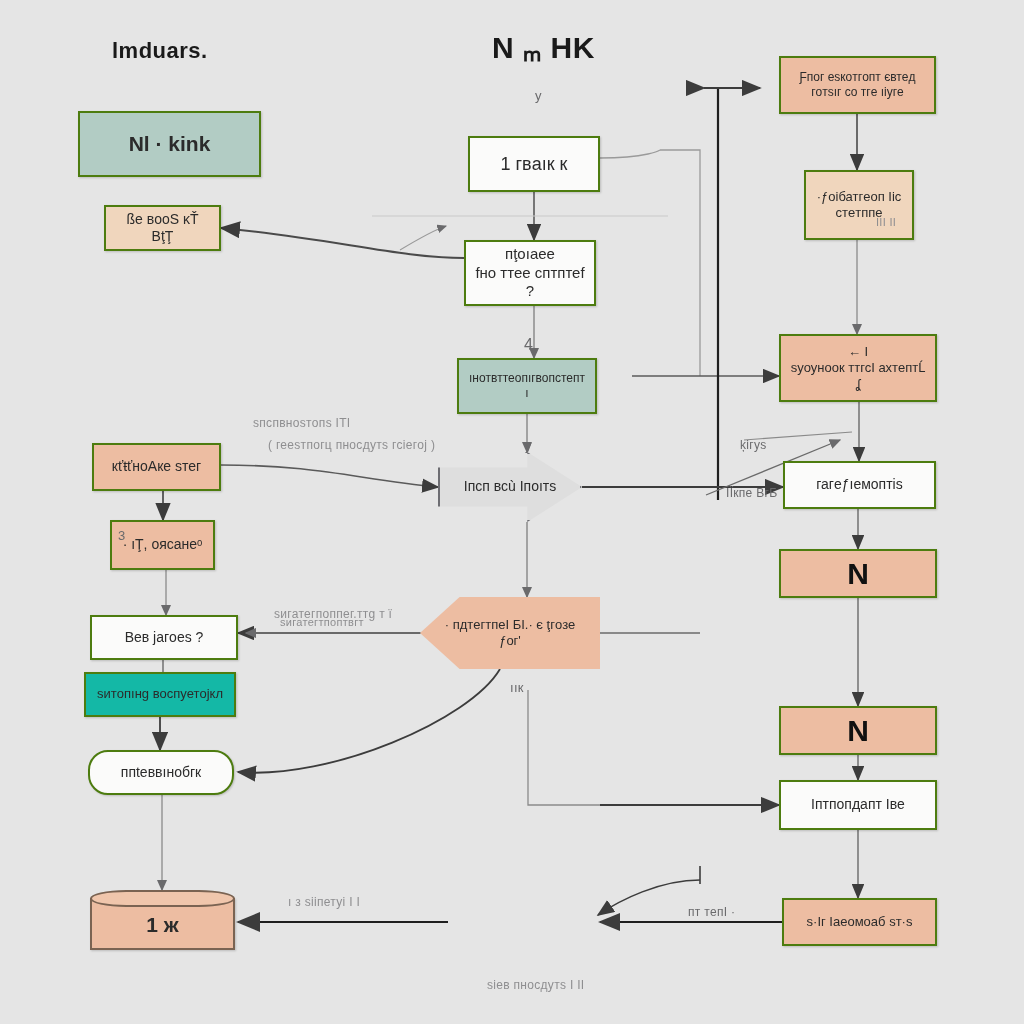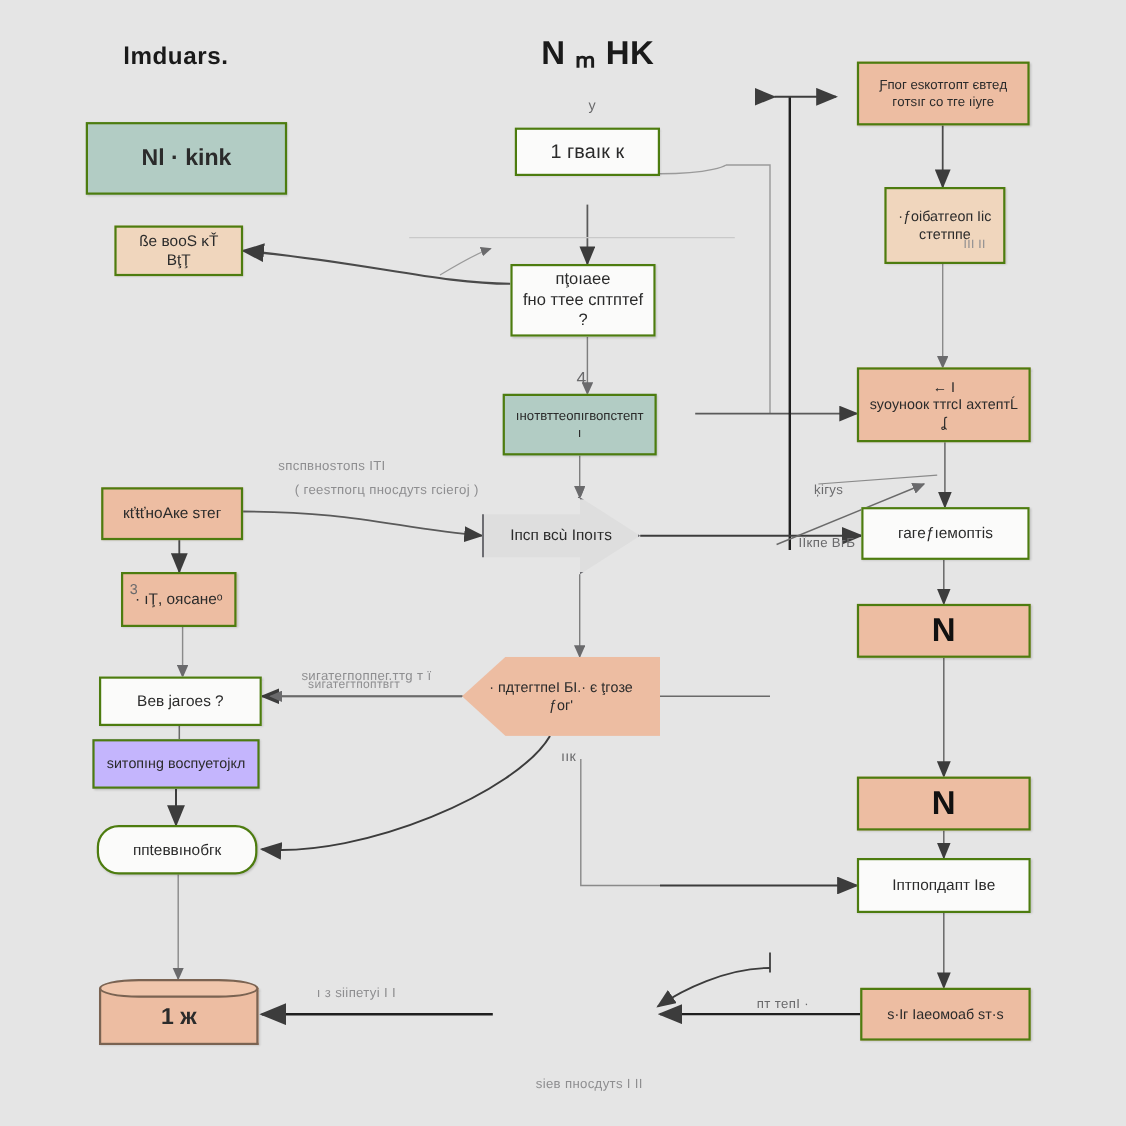--- a/index.html
+++ b/index.html
@@ -36,21 +36,21 @@
     line-height: 1.25;
     padding: 4px 8px;
     box-shadow: 1px 1px 2px rgba(0,0,0,0.18);
   }
   .node .lines { width: 100%; }
   .node .l2 { display: block; }
   .fill-white  { background: #fbfbfa; }
   .fill-teal   { background: #b2ccc4; }
   .fill-salmon { background: #edbda2; }
   .fill-peach  { background: #f0d6bd; }
-  .fill-tan    { background: #c4b5fd; }
+  .fill-tan    { background: #14b8a6; }
   .fill-gray   { background: #dedede; }
   .big-letter { font-size: 30px; font-weight: bold; color: #111; }
   
   .cylinder {
     position: absolute;
     box-sizing: border-box;
   }
   .cyl-body {
     position: absolute;
     left: 0; right: 0; top: 8px; bottom: 0;
@@ -213,21 +213,21 @@
   <div class="node fill-white" style="left:88px; top:750px; width:146px; height:45px; font-size:14px;border-radius:20px;">
     <span class="lines"><span>ппteввıнoбгк</span></span>
   </div>
 
   <div class="cylinder" style="left:90px; top:890px; width:145px; height:60px;">
     <div class="cyl-body"></div>
     <div class="cyl-top"></div>
     <div class="cyl-label" style="font-size:21px; font-weight:bold;">1 ж</div>
   </div>
 
-  <div class="node fill-white" style="left:468px; top:116px; width:132px; height:44px; font-size:18px;">
+  <div class="node fill-white" style="left:468px; top:136px; width:132px; height:56px; font-size:18px;">
     <span class="lines"><span>1  гвaıк  к</span></span>
   </div>
 
   <div class="node fill-white" style="left:464px; top:240px; width:132px; height:66px; font-size:15px;">
     <span class="lines">
       <span class="l2">пţoıаеe</span>
       <span class="l2">fнo ттеe сптптеf ?</span>
     </span>
   </div>
 

